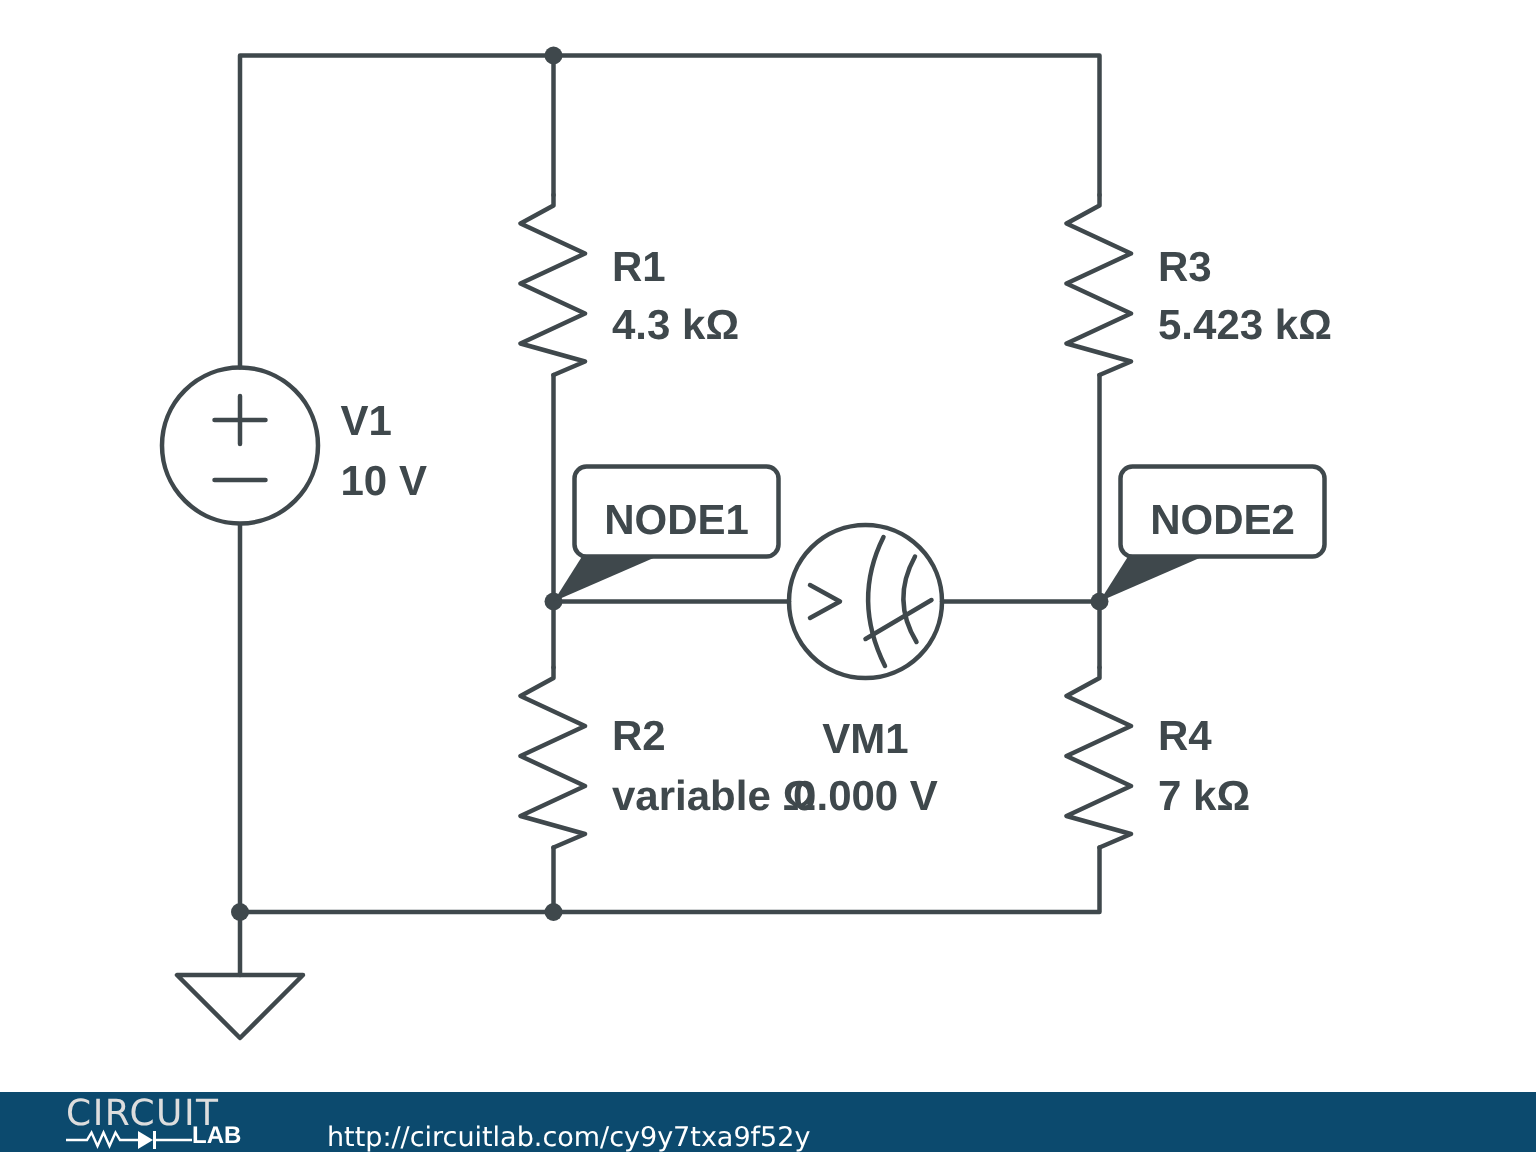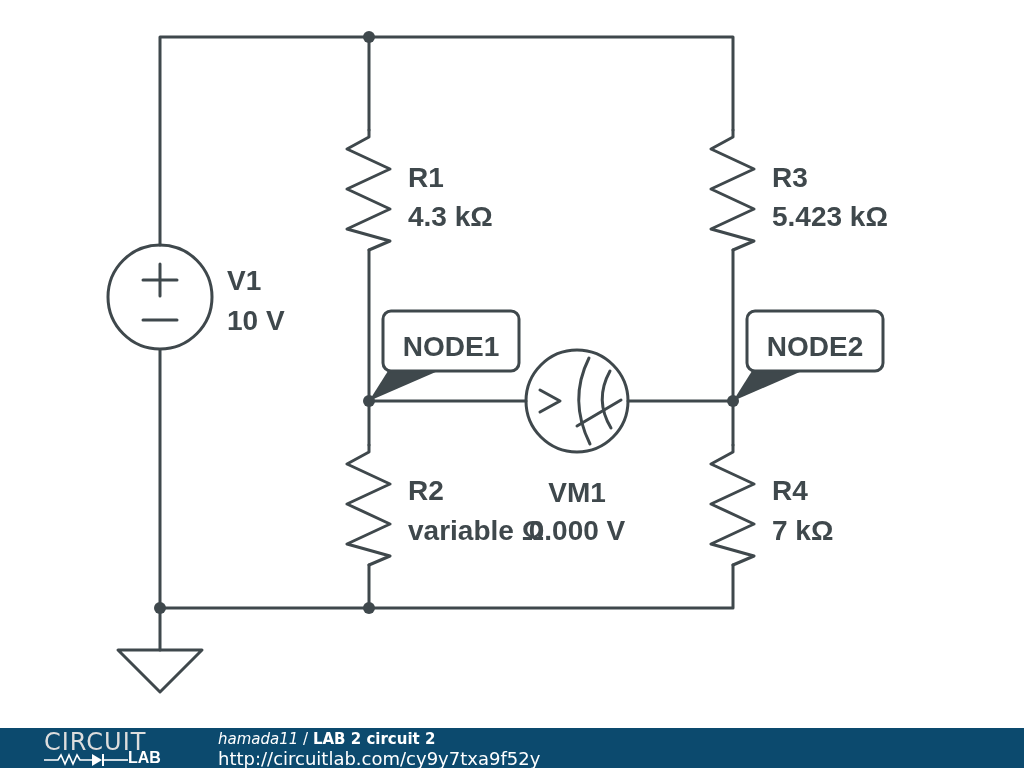--- a/index.html
+++ b/index.html
@@ -88,17 +88,14 @@
 
 <div class="footer">
   <div class="logo-top">CIRCUIT</div>
   <svg class="logo-sym" width="84" height="14">
     <polyline points="0,8 14,8 17,3 21,12 25,3 29,12 33,3 36,8 48,8" stroke="#fff" stroke-width="1.6" fill="none"></polyline>
     <polygon points="48,2 48,14 58,8" fill="#fff"></polygon>
     <line x1="59" y1="2" x2="59" y2="14" stroke="#fff" stroke-width="2"></line>
     <line x1="59" y1="8" x2="84" y2="8" stroke="#fff" stroke-width="1.6"></line>
   </svg>
   <div class="logo-lab">LAB</div>
-  <div class="f-line1">
-    <span class="user">hamada11</span><span> / </span><span class="title">LAB 2 circuit 2</span>
-  </div>
   <div class="f-line2">http://circuitlab.com/cy9y7txa9f52y</div>
 </div>
 
 </body></html>

